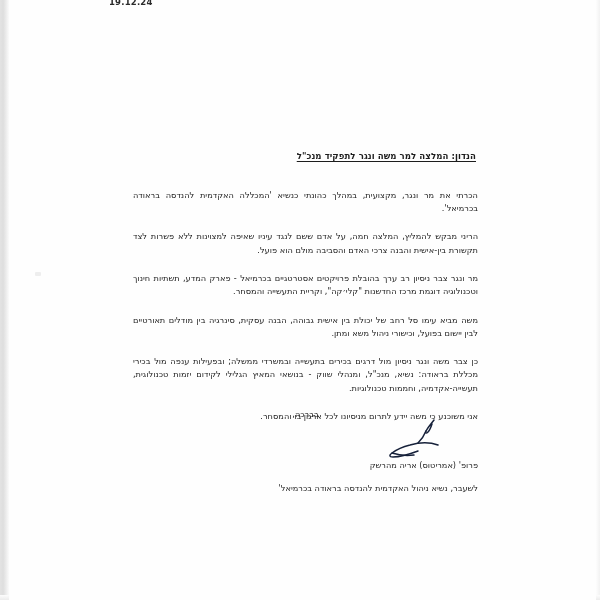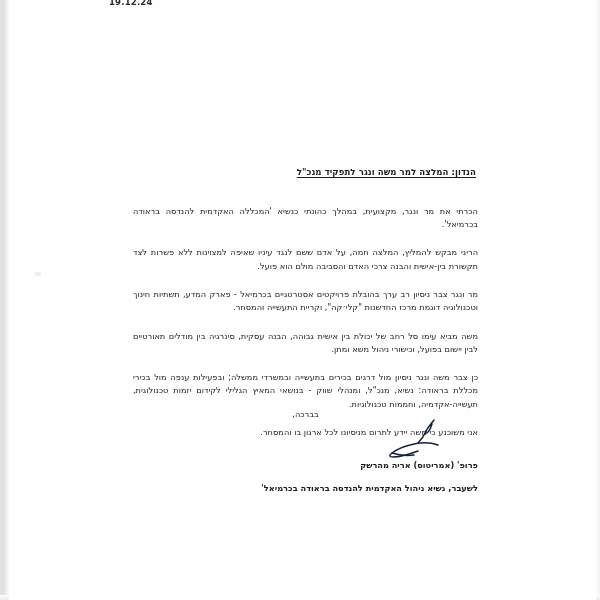--- a/index.html
+++ b/index.html
@@ -70,21 +70,21 @@
     font-weight: bold;
     color: #2b2b2b;
     letter-spacing: 0.2px;
     direction: ltr;
     white-space: nowrap;
   }
 
   
   .letter {
     position: absolute;
-    top: 166px;
+    top: 150px;
     right: 118px;
     width: 345px;
     direction: rtl;
     text-align: right;
     color: #1d1d1d;
   }
 
   .subject-line {
     font-size: 8.6px;
     font-weight: bold;
@@ -143,21 +143,20 @@
   }
 
   
   .signer-block {
     position: absolute;
     top: 459px;
     right: 118px;
     width: 345px;
     direction: rtl;
     text-align: right;
-    font-weight: bold;
   }
   .signer-name {
     font-size: 8.2px;
     color: #1d1d1d;
     margin: 0 0 11px 0;
     line-height: 1.5;
   }
   .signer-title {
     font-size: 8.2px;
     color: #1d1d1d;

